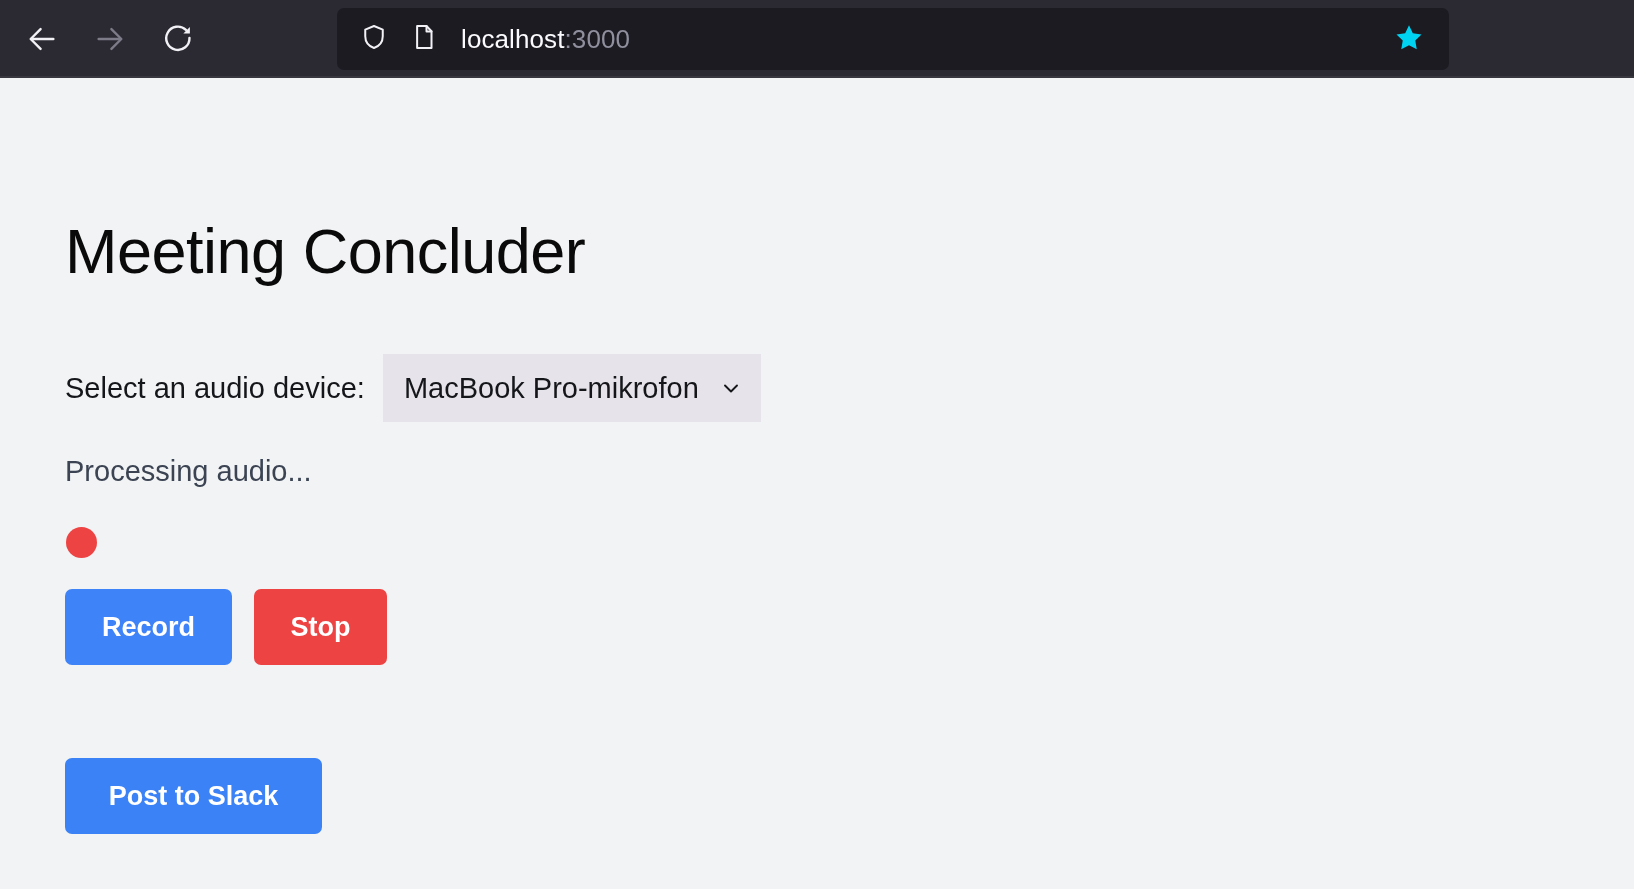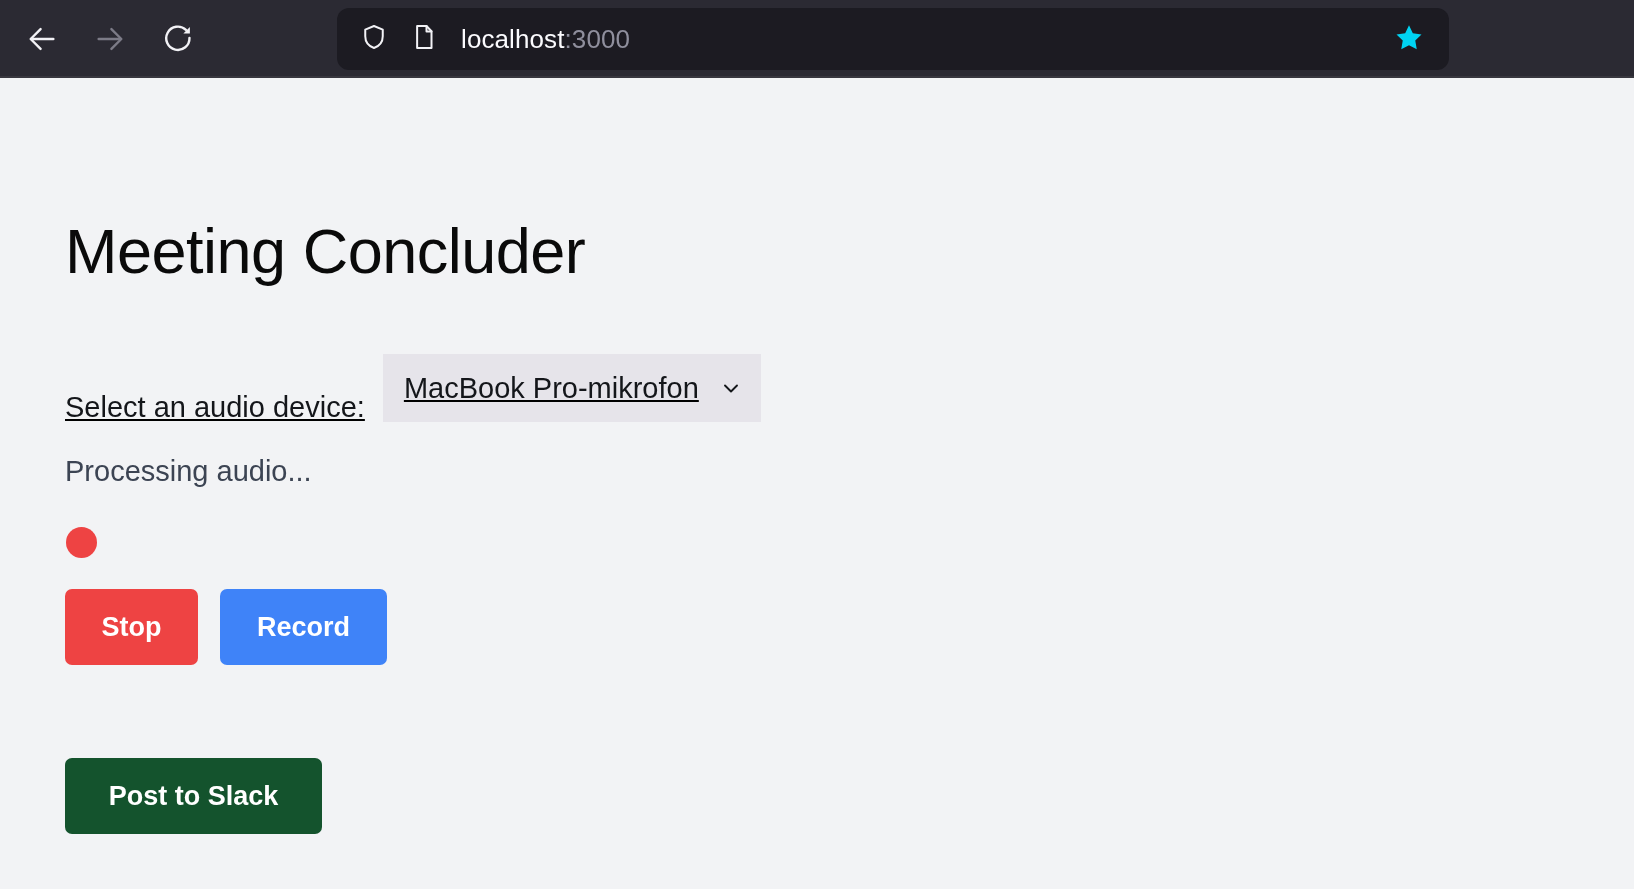--- a/index.html
+++ b/index.html
@@ -51,21 +51,21 @@
   }
   .nav-btn svg { display: block; }
 
   .urlbar {
     position: absolute;
     left: 337px;
     top: 8px;
     width: 1112px;
     height: 62px;
     background: #1c1b22;
-    border-radius: 12px;
+    border-radius: 7px;
     display: flex;
     align-items: center;
     box-sizing: border-box;
     padding: 0 18px 0 22px;
   }
   .urlbar .ident-icons {
     display: flex;
     align-items: center;
     gap: 20px;
     flex: 0 0 auto;
@@ -110,22 +110,21 @@
     color: #0a0a0a;
     letter-spacing: -0.5px;
     line-height: 1.1;
   }
 
   .device-row {
     position: absolute;
     left: 65px;
     top: 276px;
     display: flex;
-    align-items: flex-end;
-    text-decoration: underline;
+    align-items: center;
   }
   .device-label {
     font-size: 29px;
     color: #14161a;
     line-height: 1;
     white-space: nowrap;
   }
   .device-select {
     margin-left: 18px;
     height: 68px;
@@ -200,21 +199,21 @@
     width: 133px;
     height: 76px;
     background: #ee4343;
   }
   .btn-slack {
     position: absolute;
     left: 65px;
     top: 680px;
     width: 257px;
     height: 76px;
-    background: #14532d;
+    background: #3b82f6;
   }
 </style>
 </head>
 <body>
 
 <div class="browser-chrome">
 
   <div class="nav-buttons">
 
     <div class="nav-btn">
@@ -290,19 +289,19 @@
         </svg>
       </span>
     </div>
   </div>
 
   <div class="status-text">Processing audio...</div>
 
   <div class="rec-indicator"></div>
 
   <div class="button-row">
+    <button class="btn btn-record">Record</button>
     <button class="btn btn-stop">Stop</button>
-    <button class="btn btn-record">Record</button>
   </div>
 
   <button class="btn btn-slack">Post to Slack</button>
 
 </div>
 
 </body></html>

